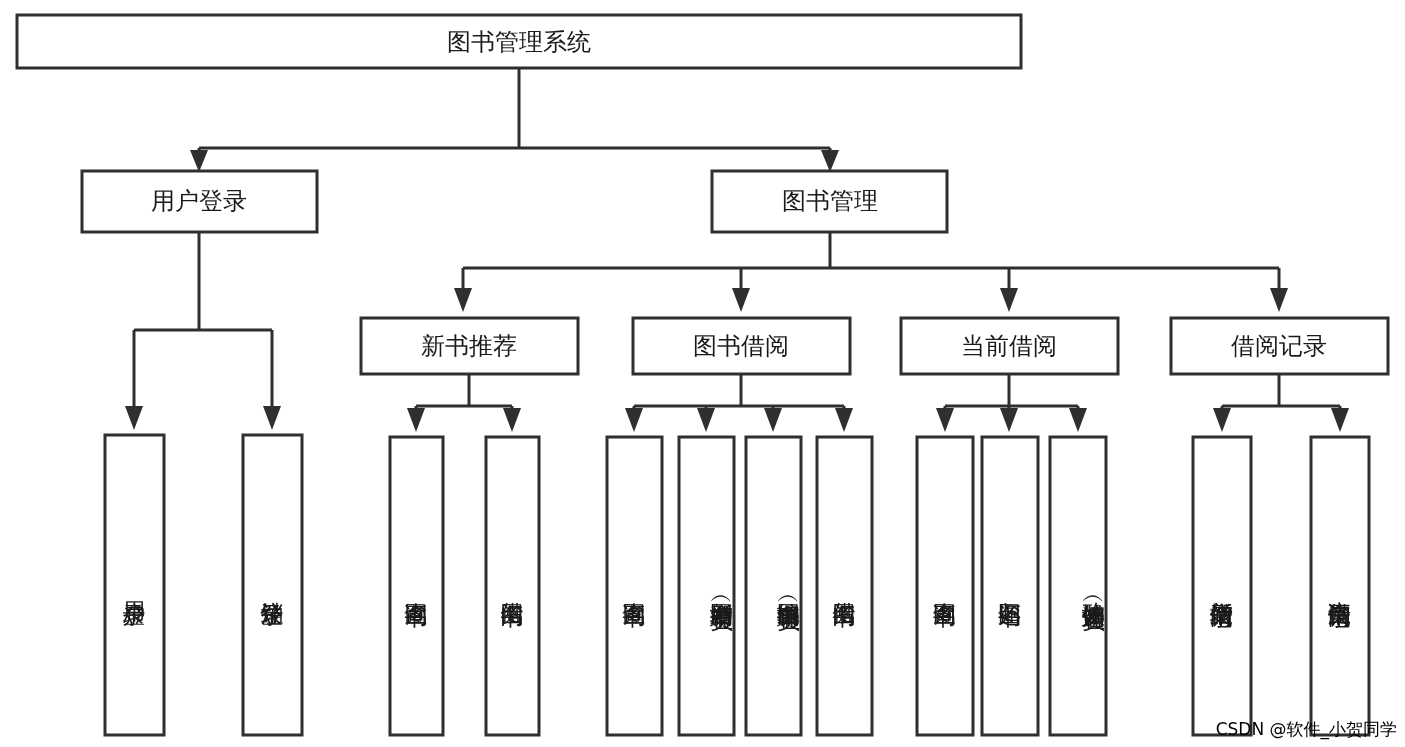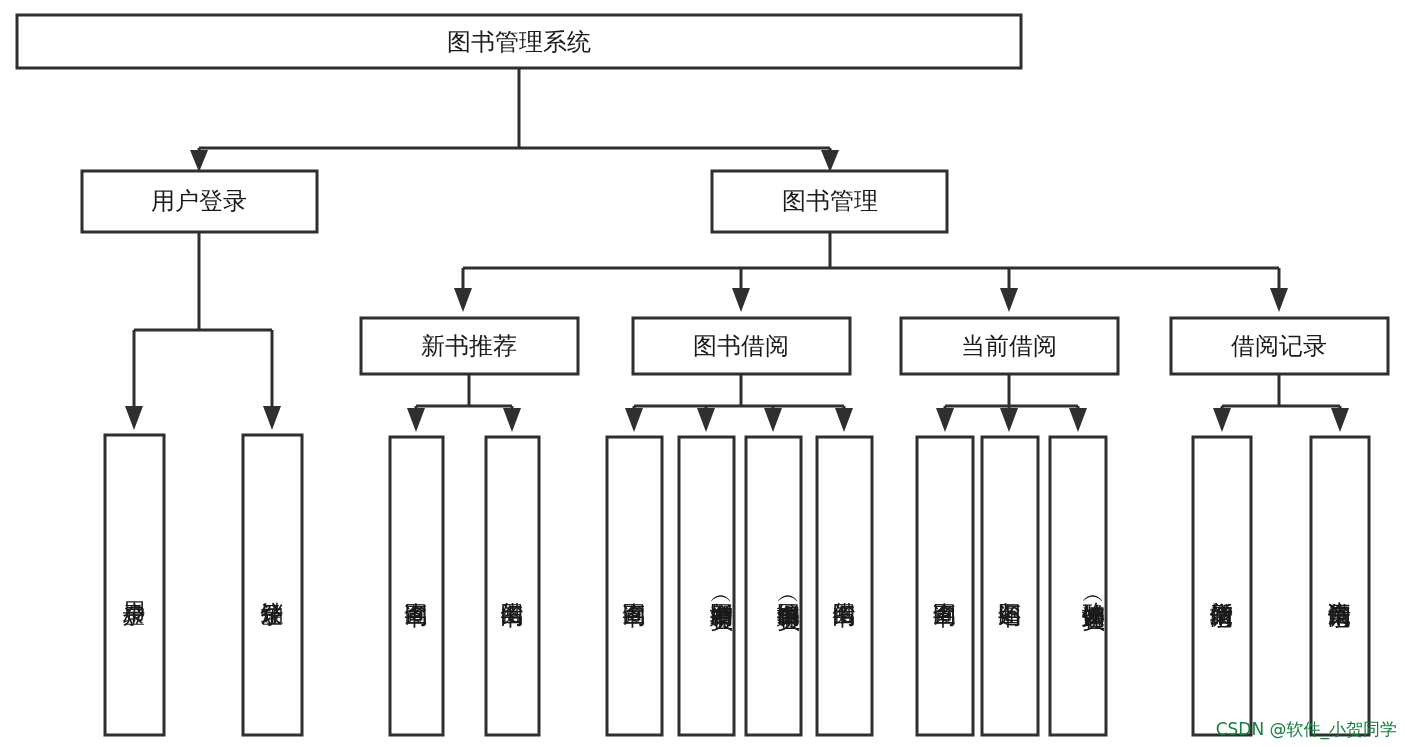--- a/index.html
+++ b/index.html
@@ -62,21 +62,21 @@
     justify-content: center;
     white-space: nowrap;
     pointer-events: none;
   }
   .watermark {
     position: absolute;
     right: 8px;
     bottom: 6px;
     font-family: "DejaVu Sans", "Liberation Sans", sans-serif;
     font-size: 17px;
-    color: #15803d;
+    color: #000000;
     white-space: nowrap;
   }
 </style>
 </head>
 <body>
 
 <div id="diagram-root">
 
   <svg id="diagram-canvas" viewBox="0 0 1405 747">
 

